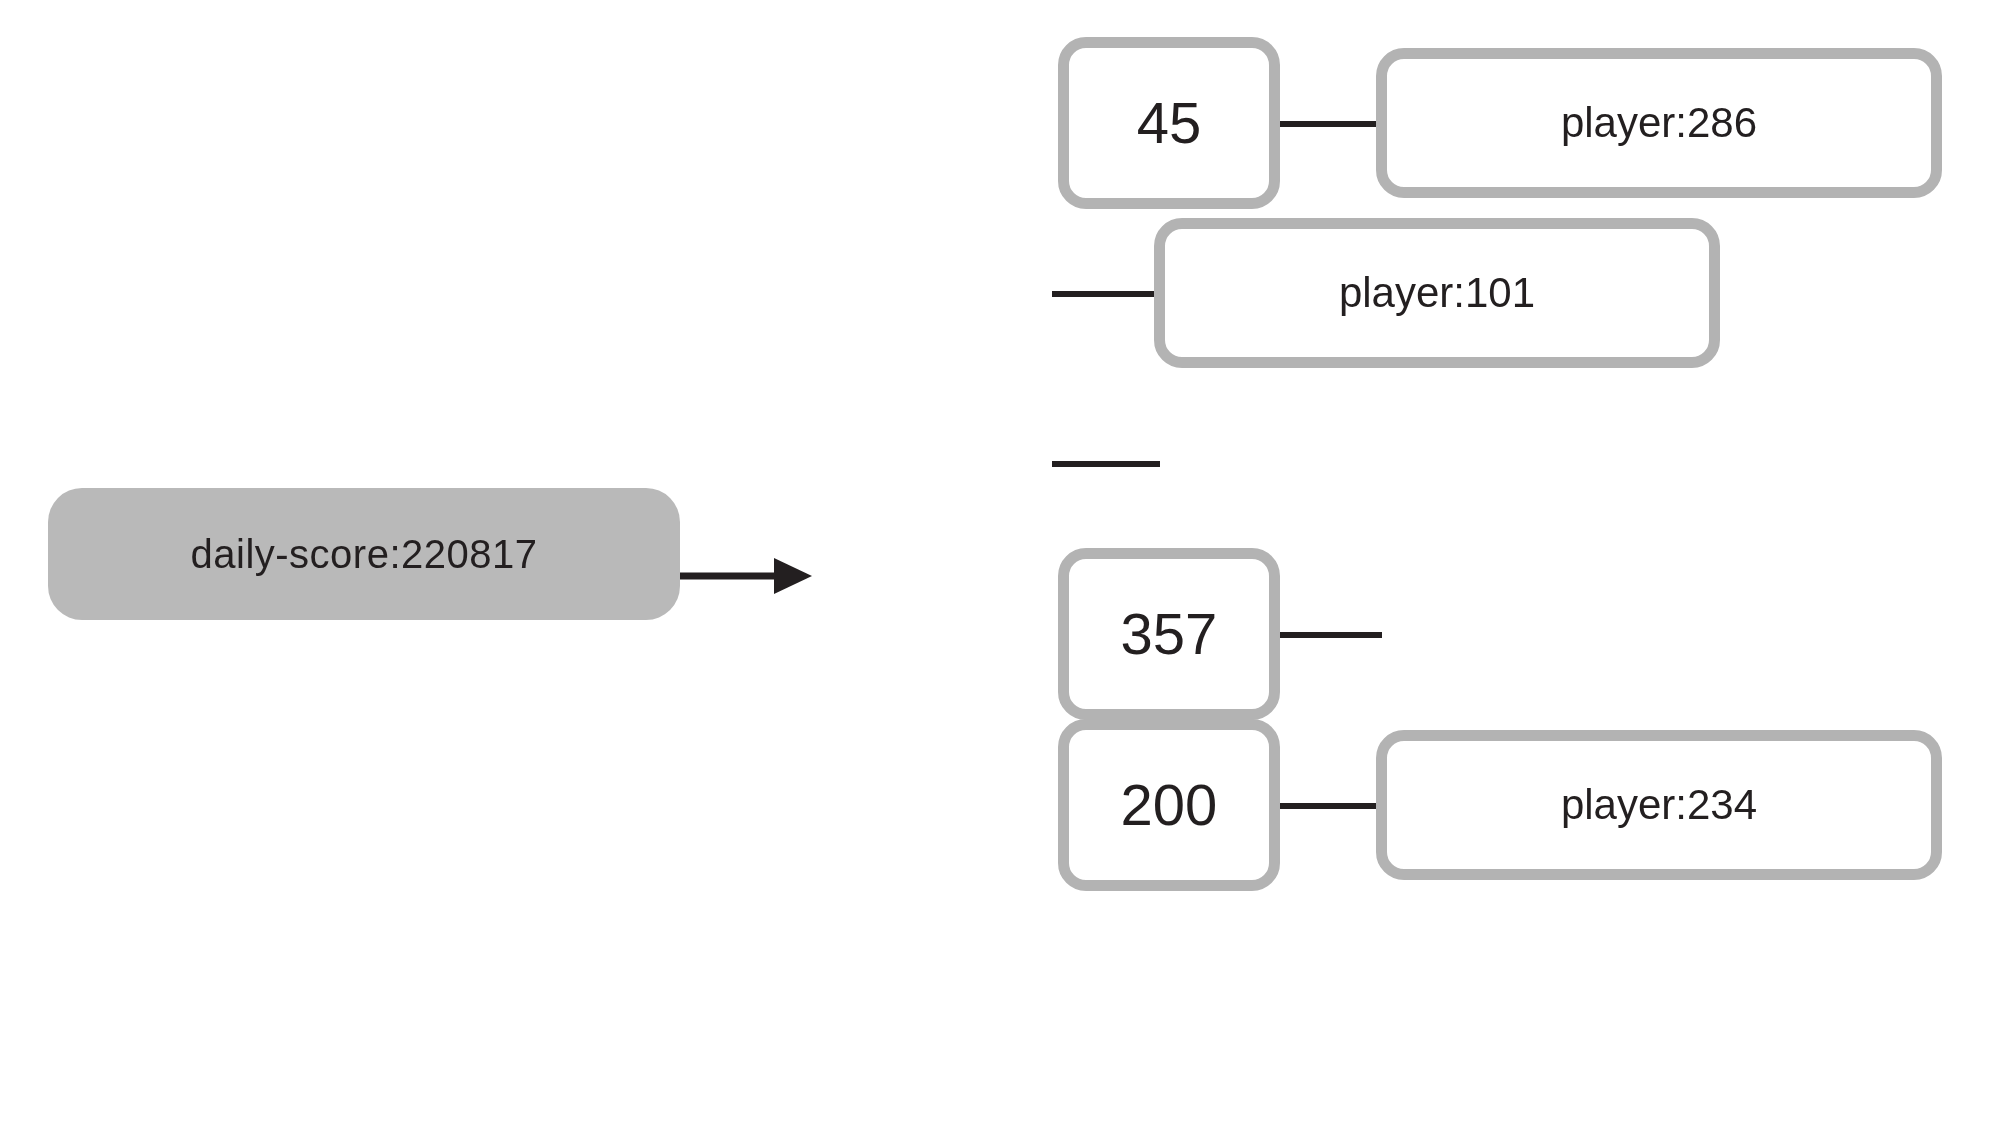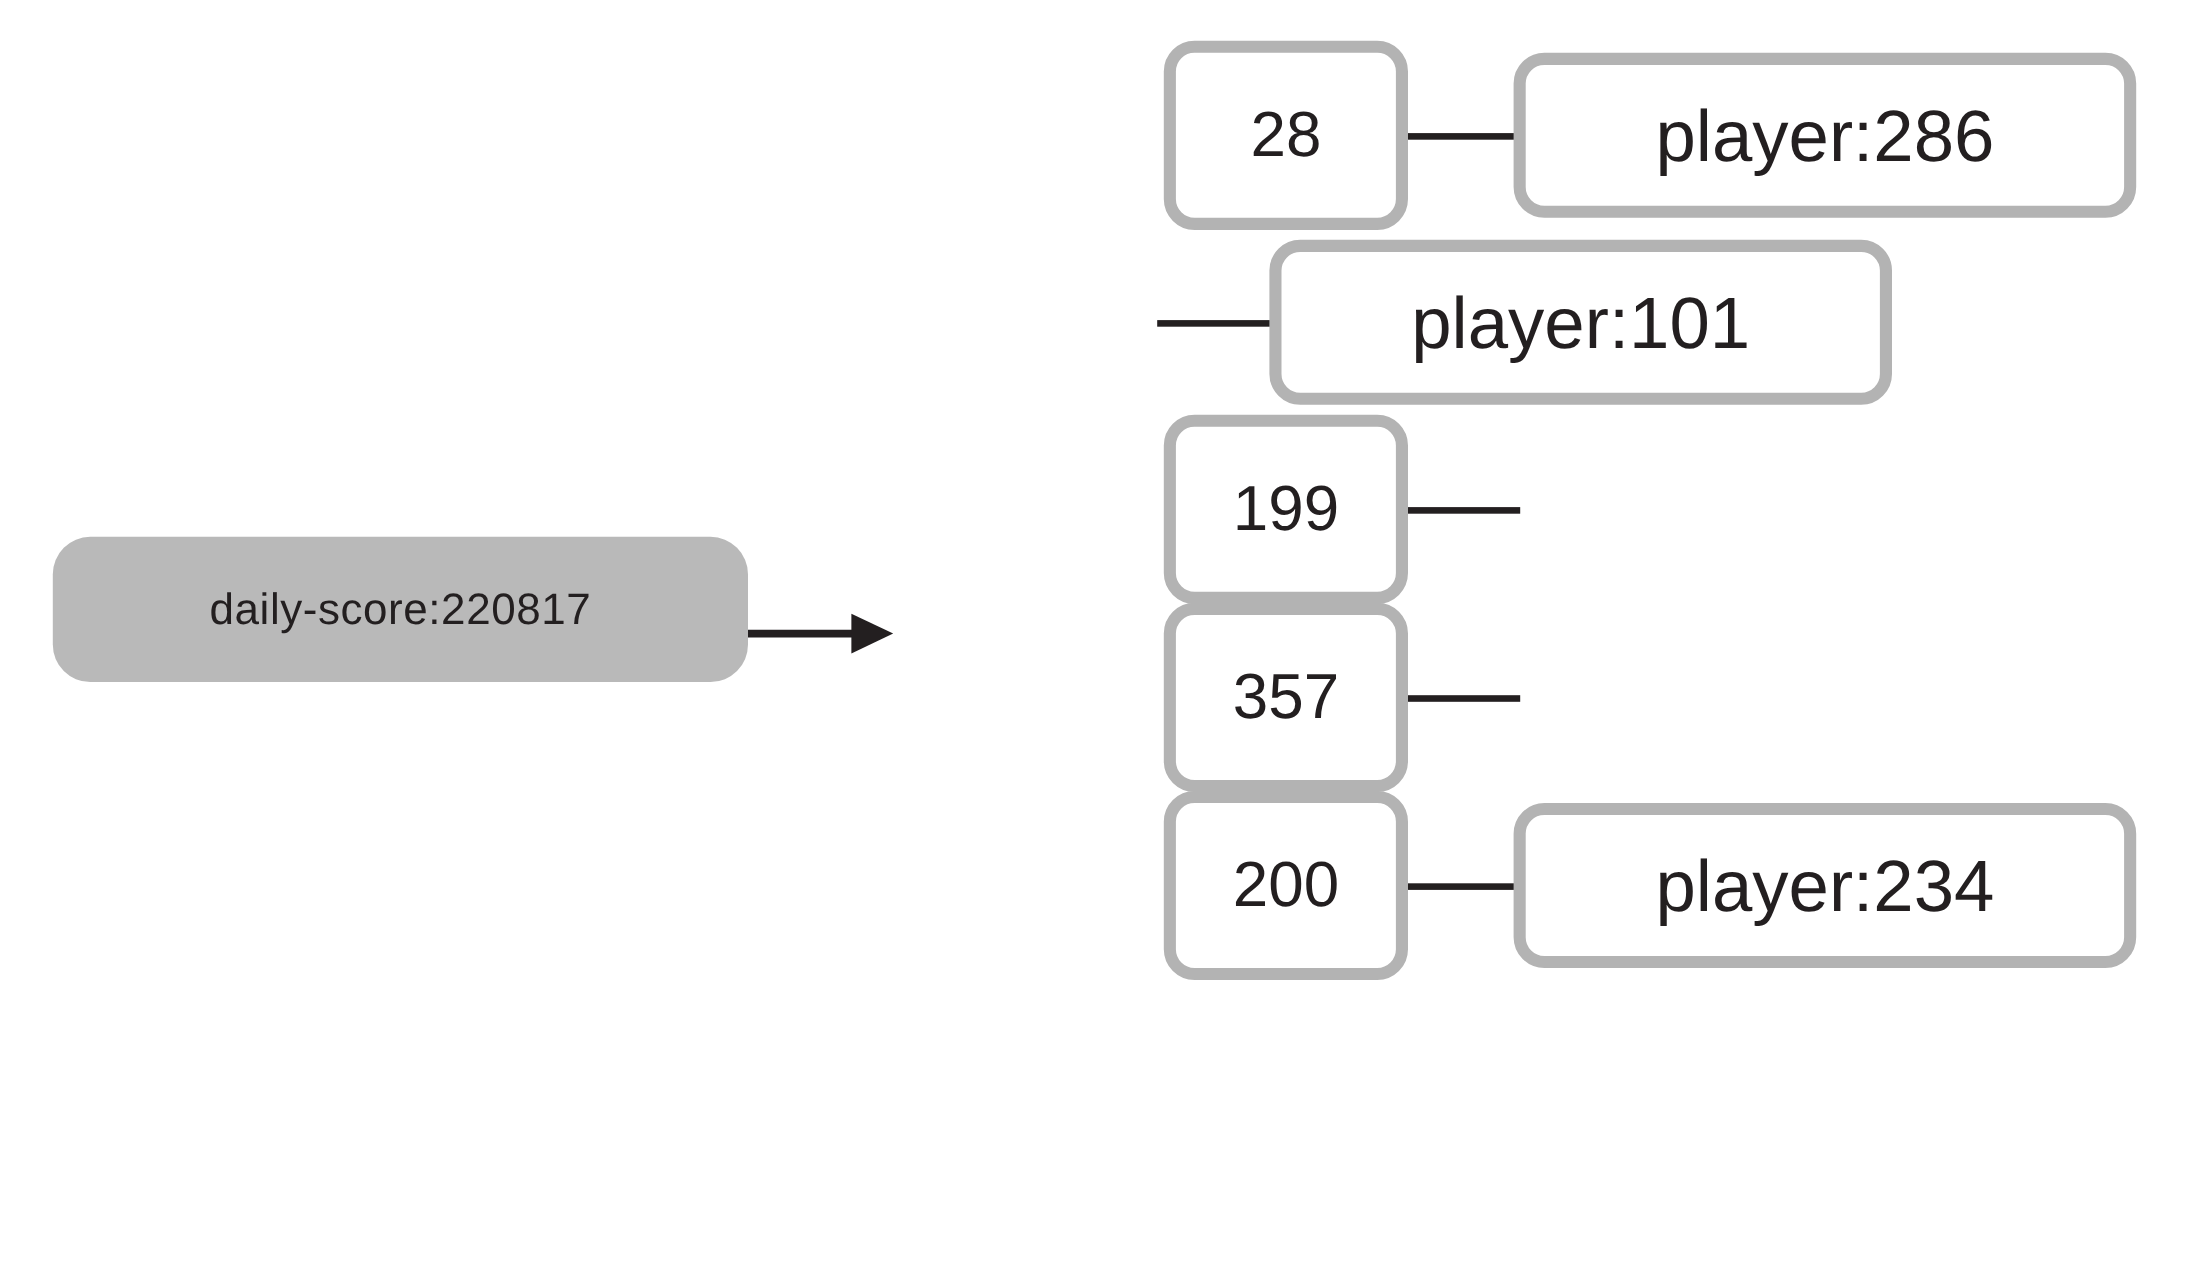--- a/index.html
+++ b/index.html
@@ -116,21 +116,21 @@
     border: 11px solid #b3b3b3;
     border-radius: 28px;
     display: flex;
     align-items: center;
     justify-content: center;
     flex: none;
     position: relative;
     z-index: 2;
   }
   .member-text {
-    font-size: 66px;
+    font-size: 42px;
     color: #231f20;
     line-height: 1;
     white-space: nowrap;
   }
 </style>
 </head>
 <body>
 
 <div id="canvas">
 
@@ -142,43 +142,40 @@
     <svg width="140" height="80" viewBox="0 0 140 80" xmlns="http://www.w3.org/2000/svg">
       <line x1="2" y1="40" x2="104" y2="40" stroke="#231f20" stroke-width="7"></line>
       <polygon points="96,22 134,40 96,58" fill="#231f20"></polygon>
     </svg>
   </div>
 
   <div class="rows">
 
     <div class="pair-row" style="top:0px;">
       <div class="score-box">
-        <span class="score-text">28</span>
+        <span class="score-text">45</span>
       </div>
       <div class="connector">
           <i></i>
         </div>
       <div class="member-box">
         <span class="member-text">player:286</span>
       </div>
     </div>
 
     <div class="pair-row" style="top:170px;">
       <div class="connector">
           <i></i>
         </div>
       <div class="member-box">
         <span class="member-text">player:101</span>
       </div>
     </div>
 
     <div class="pair-row" style="top:340px;">
-      <div class="score-box">
-        <span class="score-text">199</span>
-      </div>
       <div class="connector">
           <i></i>
         </div>
     </div>
 
     <div class="pair-row" style="top:511px;">
       <div class="score-box">
         <span class="score-text">357</span>
       </div>
       <div class="connector">

